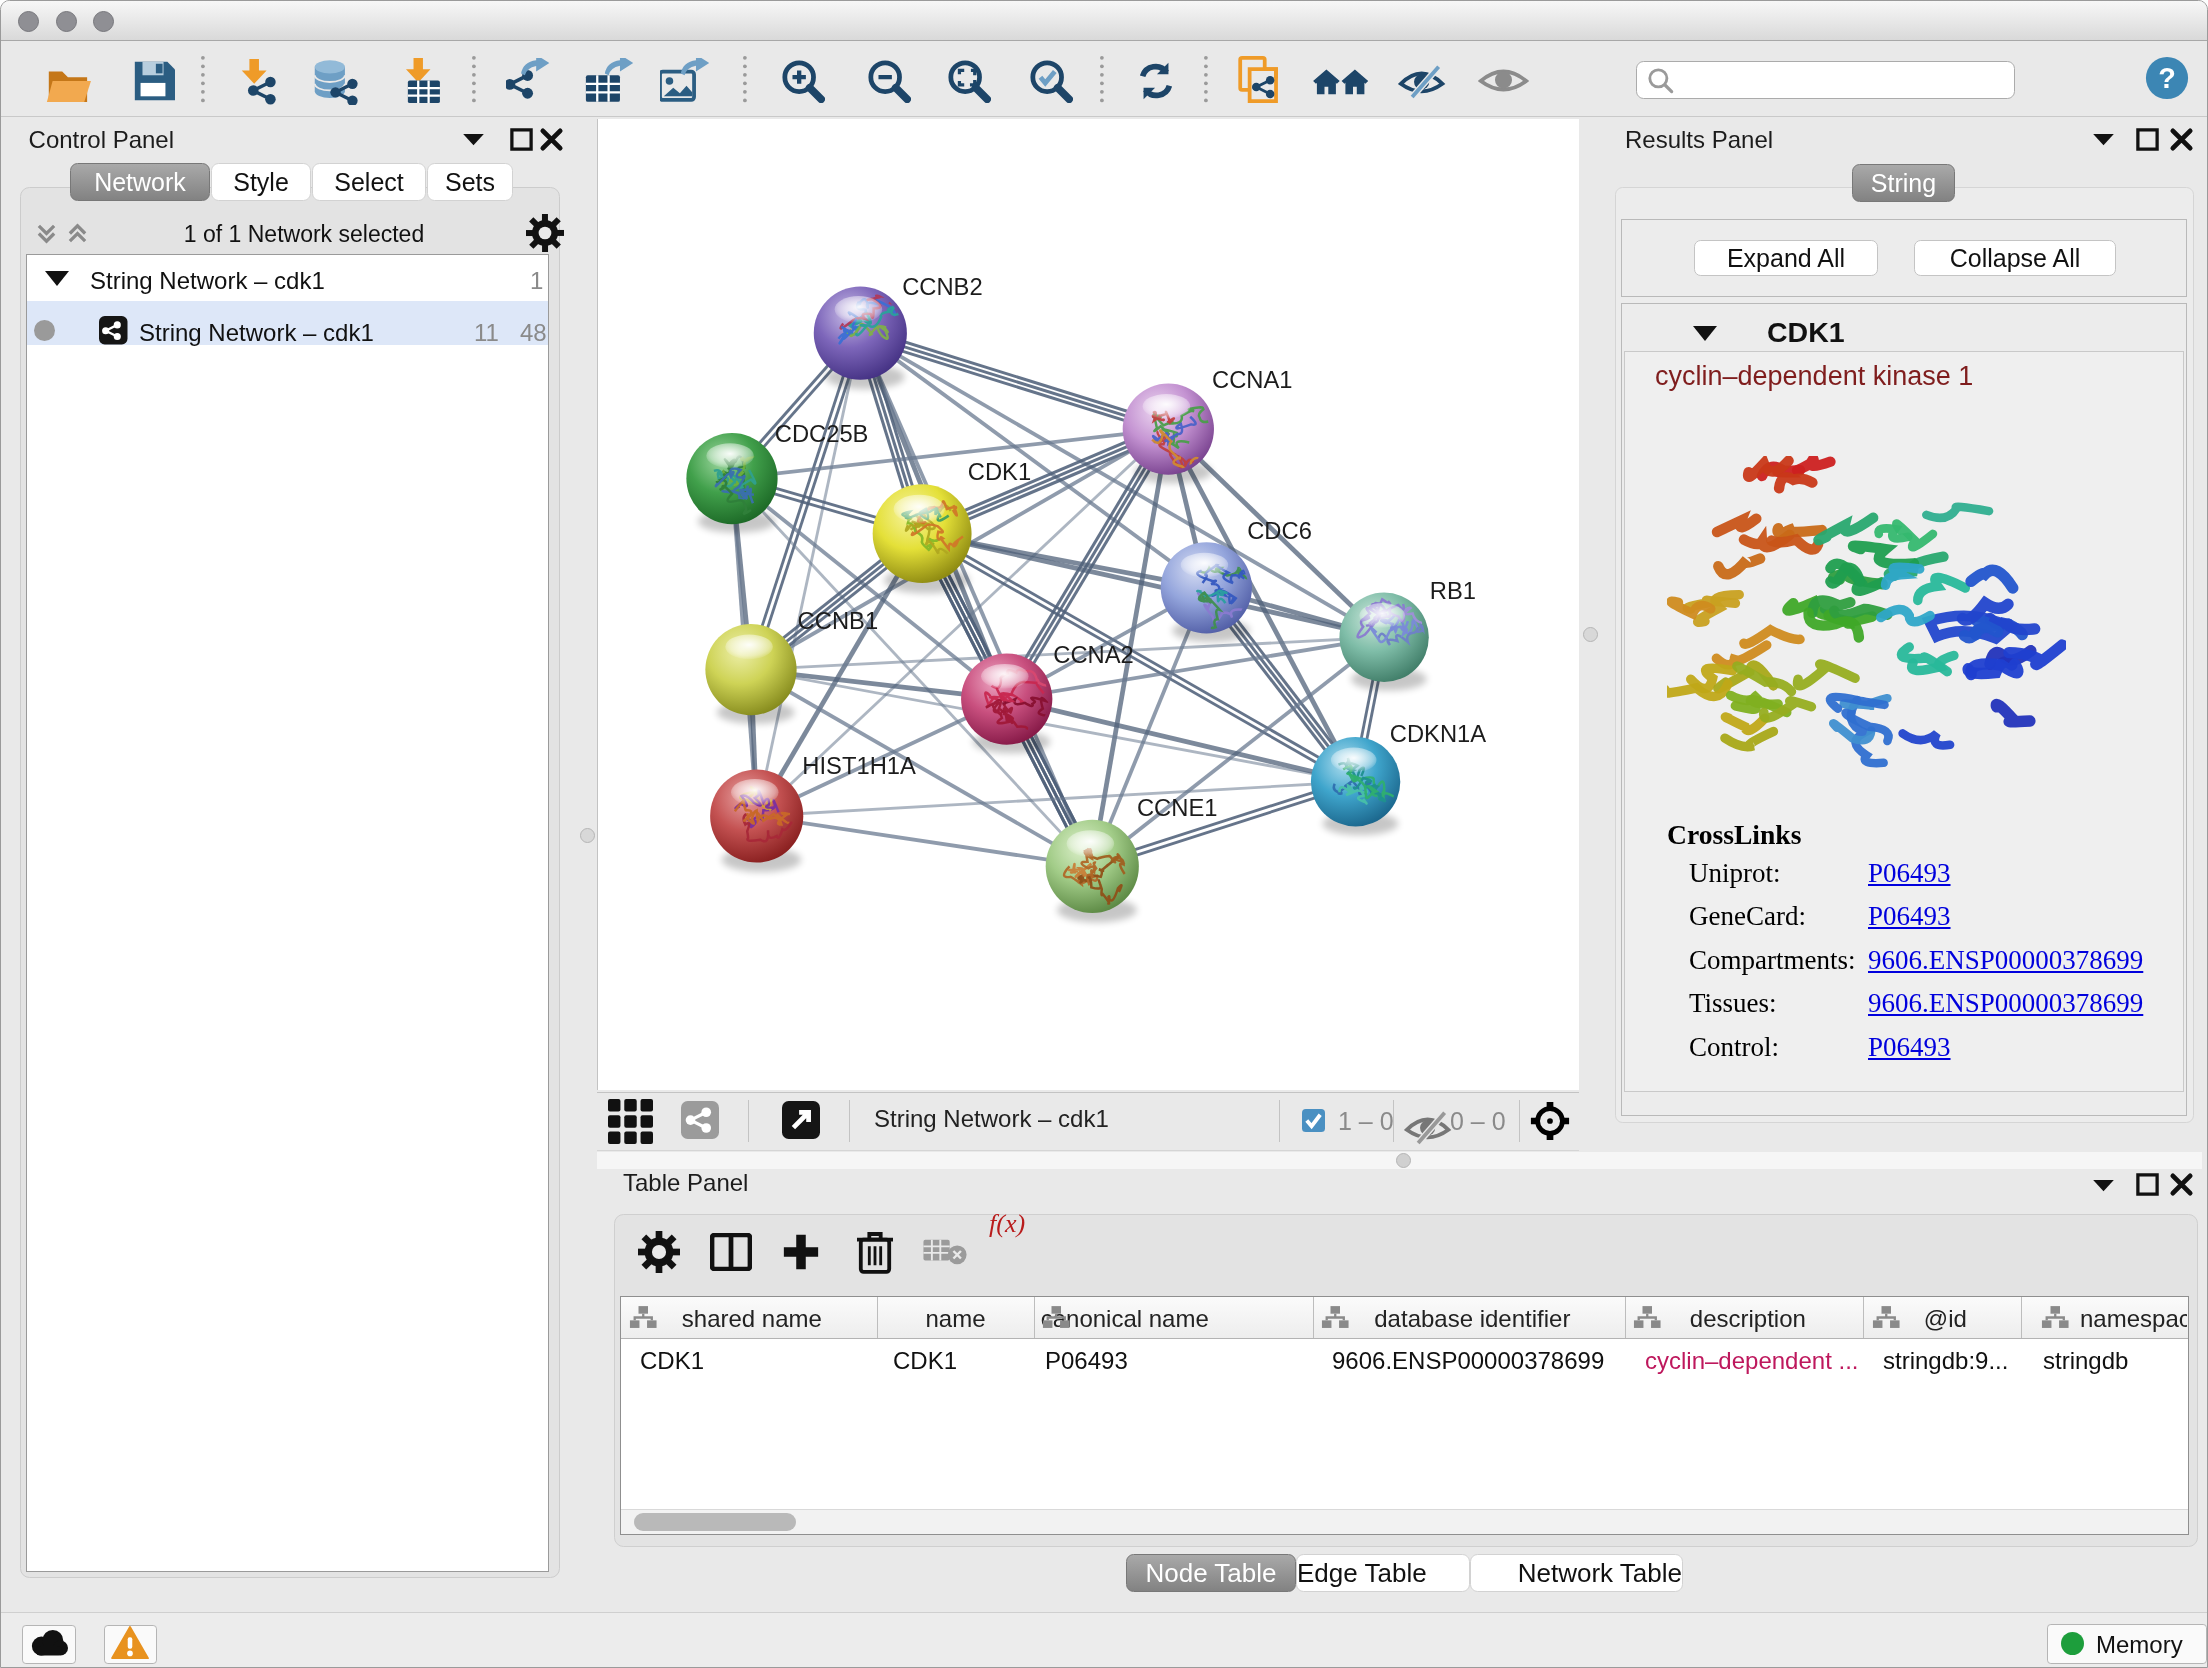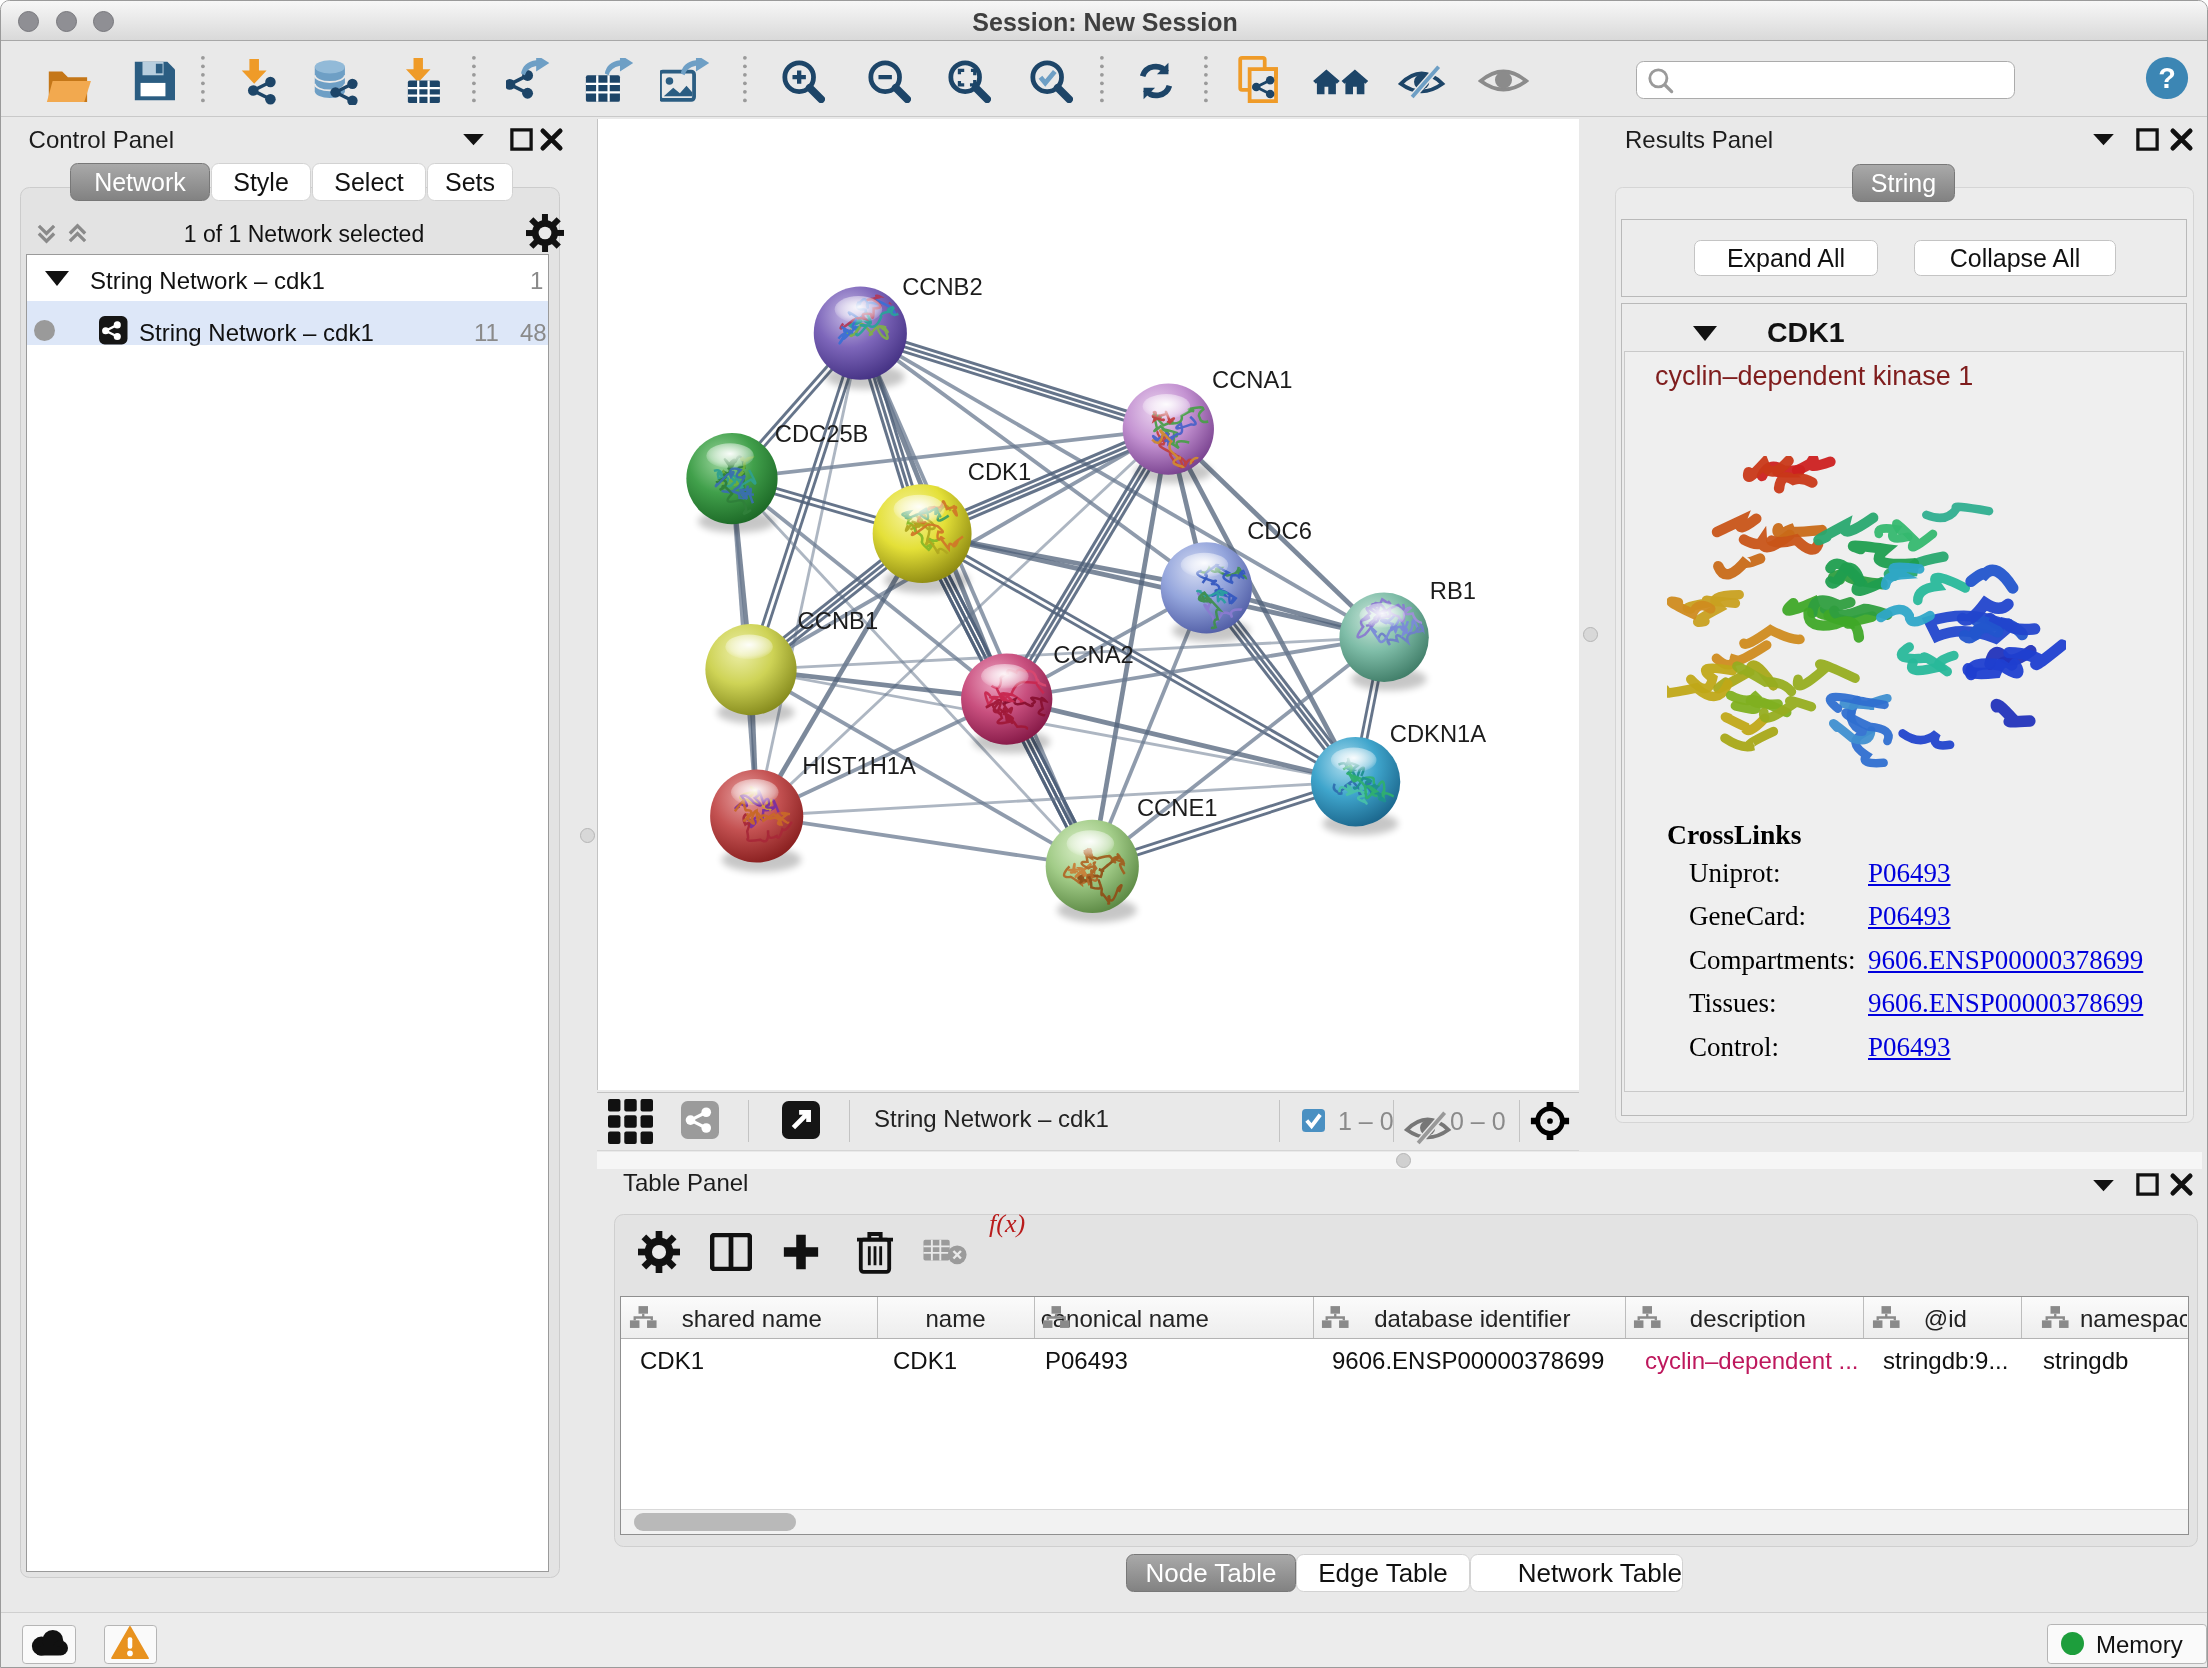--- a/index.html
+++ b/index.html
@@ -1,18 +1,17 @@
 <!DOCTYPE html>
 <html style="font-size:15px"><head><meta charset="utf-8"><style>*{margin:0;padding:0;box-sizing:border-box}html,body{width:2208px;height:1668px;overflow:hidden}body{font-family:'Liberation Sans',sans-serif;background:#fdfdfd;}.win{position:absolute;left:0;top:0;width:2208px;height:1668px;background:#e9e9e9;border-radius:9.5px 9.5px 0 0;overflow:hidden;border:1px solid #9a9a9a}.serif{font-family:"Liberation Serif",serif}.seltab{background:linear-gradient(#a9a9a9,#828282);color:#fff;border:1px solid #787878}.wtab{background:#fff;color:#111;border:1px solid #d2d2d2}</style></head><body>
 <div class="win">
     <div style="position:absolute;left:0px;top:0px;width:2208px;height:40px;background:linear-gradient(#f7f7f7,#d9d9d9);border-bottom:1px solid #a8a8a8;"></div>
     <div style="position:absolute;left:17px;top:9.5px;width:21px;height:21px;border-radius:50%;background:#8f8f94;border:1px solid #77777c;"></div>
     <div style="position:absolute;left:55px;top:9.5px;width:21px;height:21px;border-radius:50%;background:#8f8f94;border:1px solid #77777c;"></div>
     <div style="position:absolute;left:92px;top:9.5px;width:21px;height:21px;border-radius:50%;background:#8f8f94;border:1px solid #77777c;"></div>
-    <div style="position:absolute;left:0px;top:6.7px;white-space:nowrap;width:2208px;text-align:center;font-size:25px;font-weight:bold;color:#3f3f3f;">Session: New Session</div>
     <div style="position:absolute;left:0px;top:41px;width:2208px;height:75px;background:#e9e9e9;border-bottom:1px solid #c9c9c9;"></div>
     <div style="position:absolute;left:42px;top:57px;width:48px;height:46px"><svg width="48" height="46" viewBox="0 0 50 48" style="">
         <path d="M6 14 h14 l6 6 h20 v26 h-40 z" fill="#c57718"></path>
         <path d="M10 24 h40 l-7 22 h-39 z" fill="#f2a94f"></path>
       </svg></div>
     <div style="position:absolute;left:130px;top:57px;width:44px;height:46px"><svg width="44" height="46" viewBox="0 0 46 48" style="">
         <path d="M4 4 h34 l8 8 v32 h-42 z" fill="#2b5d82"></path>
         <rect x="12" y="4" width="22" height="14" fill="#b8cede"></rect>
         <rect x="26" y="6" width="7" height="10" fill="#2b5d82"></rect>
         <rect x="10" y="26" width="26" height="14" fill="#fff"></rect>
@@ -785,21 +784,21 @@
     <div style="position:absolute;left:639px;top:1346px;white-space:nowrap;font-size:24px;color:#111;">CDK1</div>
     <div style="position:absolute;left:892px;top:1346px;white-space:nowrap;font-size:24px;color:#111;">CDK1</div>
     <div style="position:absolute;left:1044px;top:1346px;white-space:nowrap;font-size:24px;color:#111;">P06493</div>
     <div style="position:absolute;left:1331px;top:1346px;white-space:nowrap;font-size:24px;color:#111;">9606.ENSP00000378699</div>
     <div style="position:absolute;left:1644px;top:1346px;white-space:nowrap;font-size:24px;color:#be185d;">cyclin–dependent ...</div>
     <div style="position:absolute;left:1882px;top:1346px;white-space:nowrap;font-size:24px;color:#111;">stringdb:9...</div>
     <div style="position:absolute;left:2042px;top:1346px;white-space:nowrap;font-size:24px;color:#111;">stringdb</div>
     <div style="position:absolute;left:620px;top:1508px;width:1567px;height:25px;background:#f2f2f2;border-top:1px solid #d9d9d9;"></div>
     <div style="position:absolute;left:633px;top:1512px;width:162px;height:18px;background:#b9b9b9;border-radius:9.5px;"></div>
     <div class="seltab" style="position:absolute;left:1125px;top:1553px;width:170px;height:38px;border-radius:7.6px;text-align:center;line-height:36px;font-size:26px">Node Table</div>
-    <div class="wtab" style="position:absolute;left:1295px;top:1553px;width:174px;height:38px;border-radius:7.6px;text-align:center;line-height:36px;font-size:26px">Edge Table</div>
+    <div class="wtab" style="position:absolute;left:1295px;top:1553px;width:174px;height:38px;border-radius:7.6px;line-height:36px;font-size:26px">Edge Table</div>
     <div class="wtab" style="position:absolute;left:1469px;top:1553px;width:213px;height:38px;border-radius:7.6px;text-align:right;line-height:36px;font-size:26px">Network Table</div>
     <div style="position:absolute;left:0px;top:1611px;width:2208px;height:57px;background:#ececec;border-top:1px solid #cfcfcf;"></div>
     <div style="position:absolute;left:21px;top:1624px;width:54px;height:39px;background:#fafafa;border:1px solid #b5b5b5;border-radius:3.8px;"></div>
     <div style="position:absolute;left:27px;top:1628px;width:42px;height:28.5px"><svg width="42" height="28.5" viewBox="0 0 44 30" style="">
         <circle cx="14" cy="18" r="10" fill="#111"></circle>
         <circle cx="26" cy="12" r="11" fill="#111"></circle>
         <circle cx="34" cy="20" r="8" fill="#111"></circle>
         <rect x="8" y="18" width="28" height="10" rx="5" fill="#111"></rect>
       </svg></div>
     <div style="position:absolute;left:103px;top:1624px;width:53px;height:39px;background:#fafafa;border:1px solid #b5b5b5;border-radius:3.8px;"></div>

